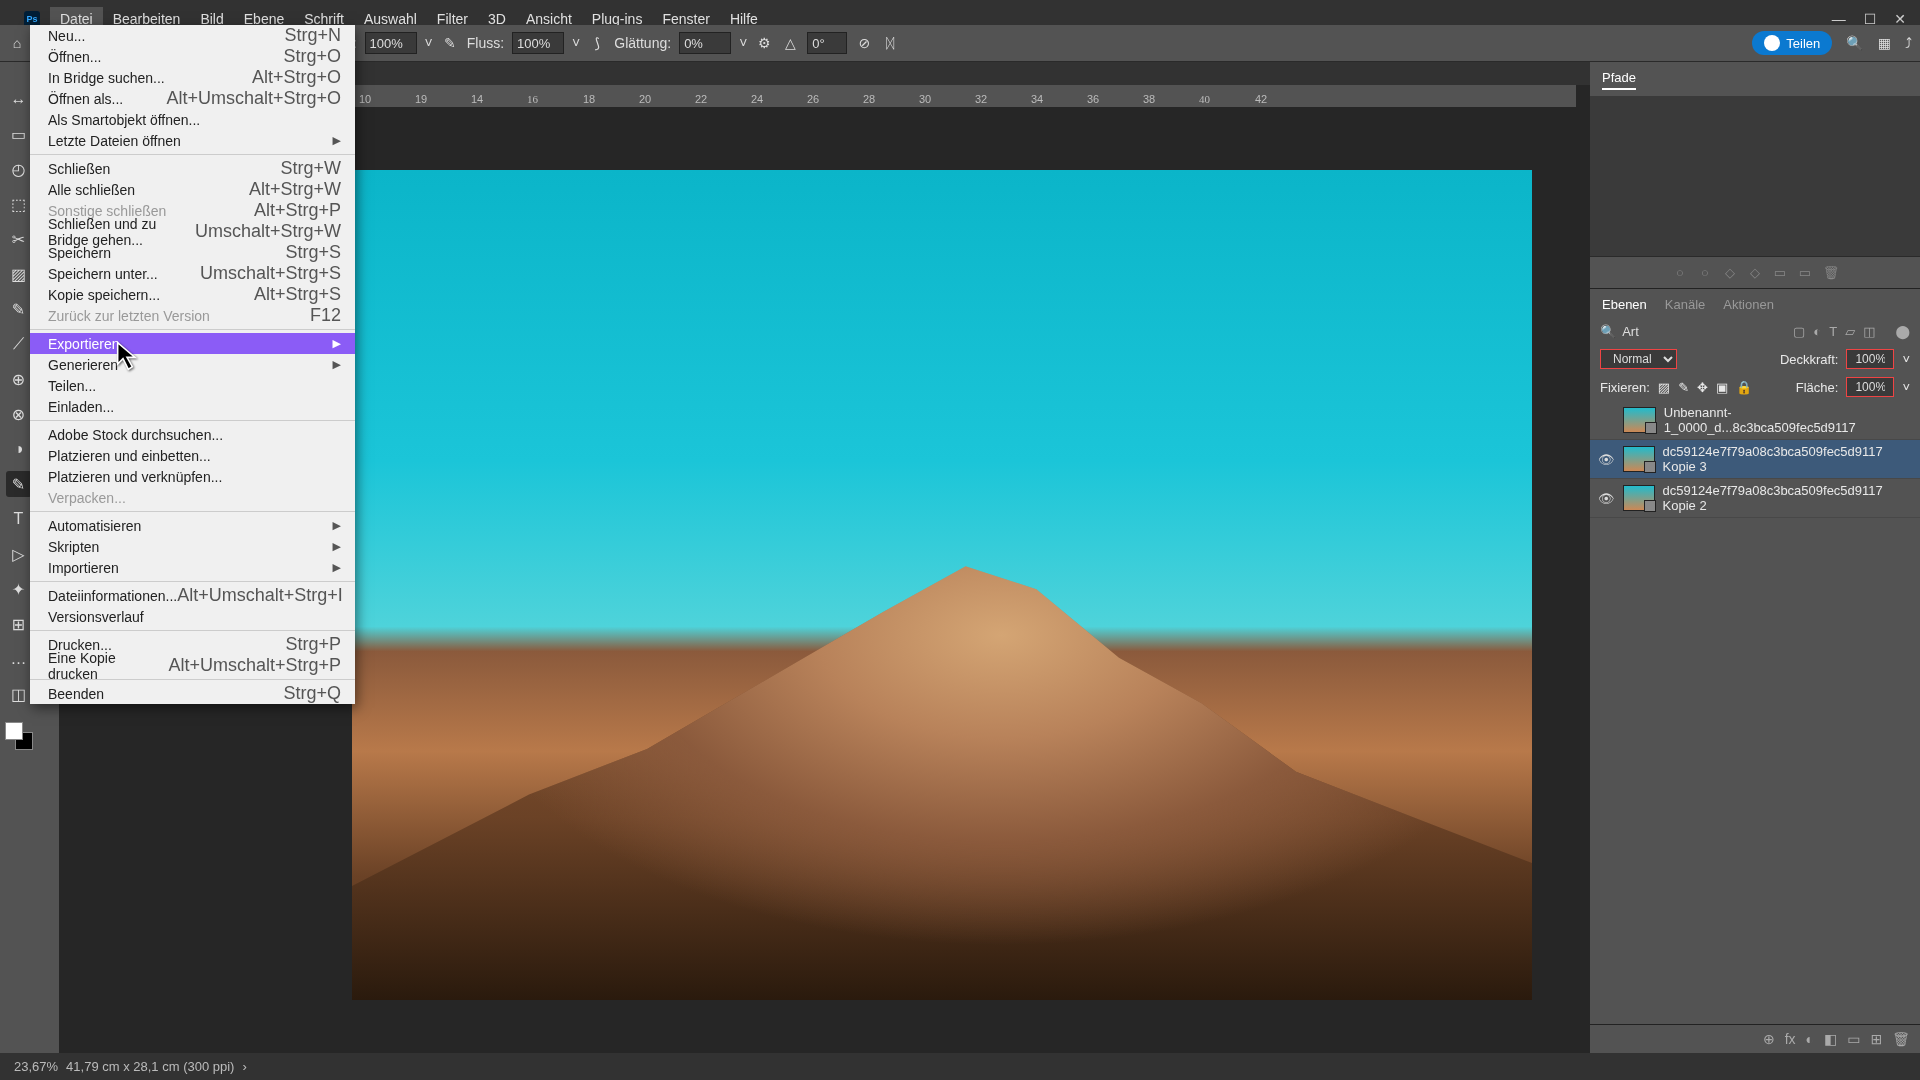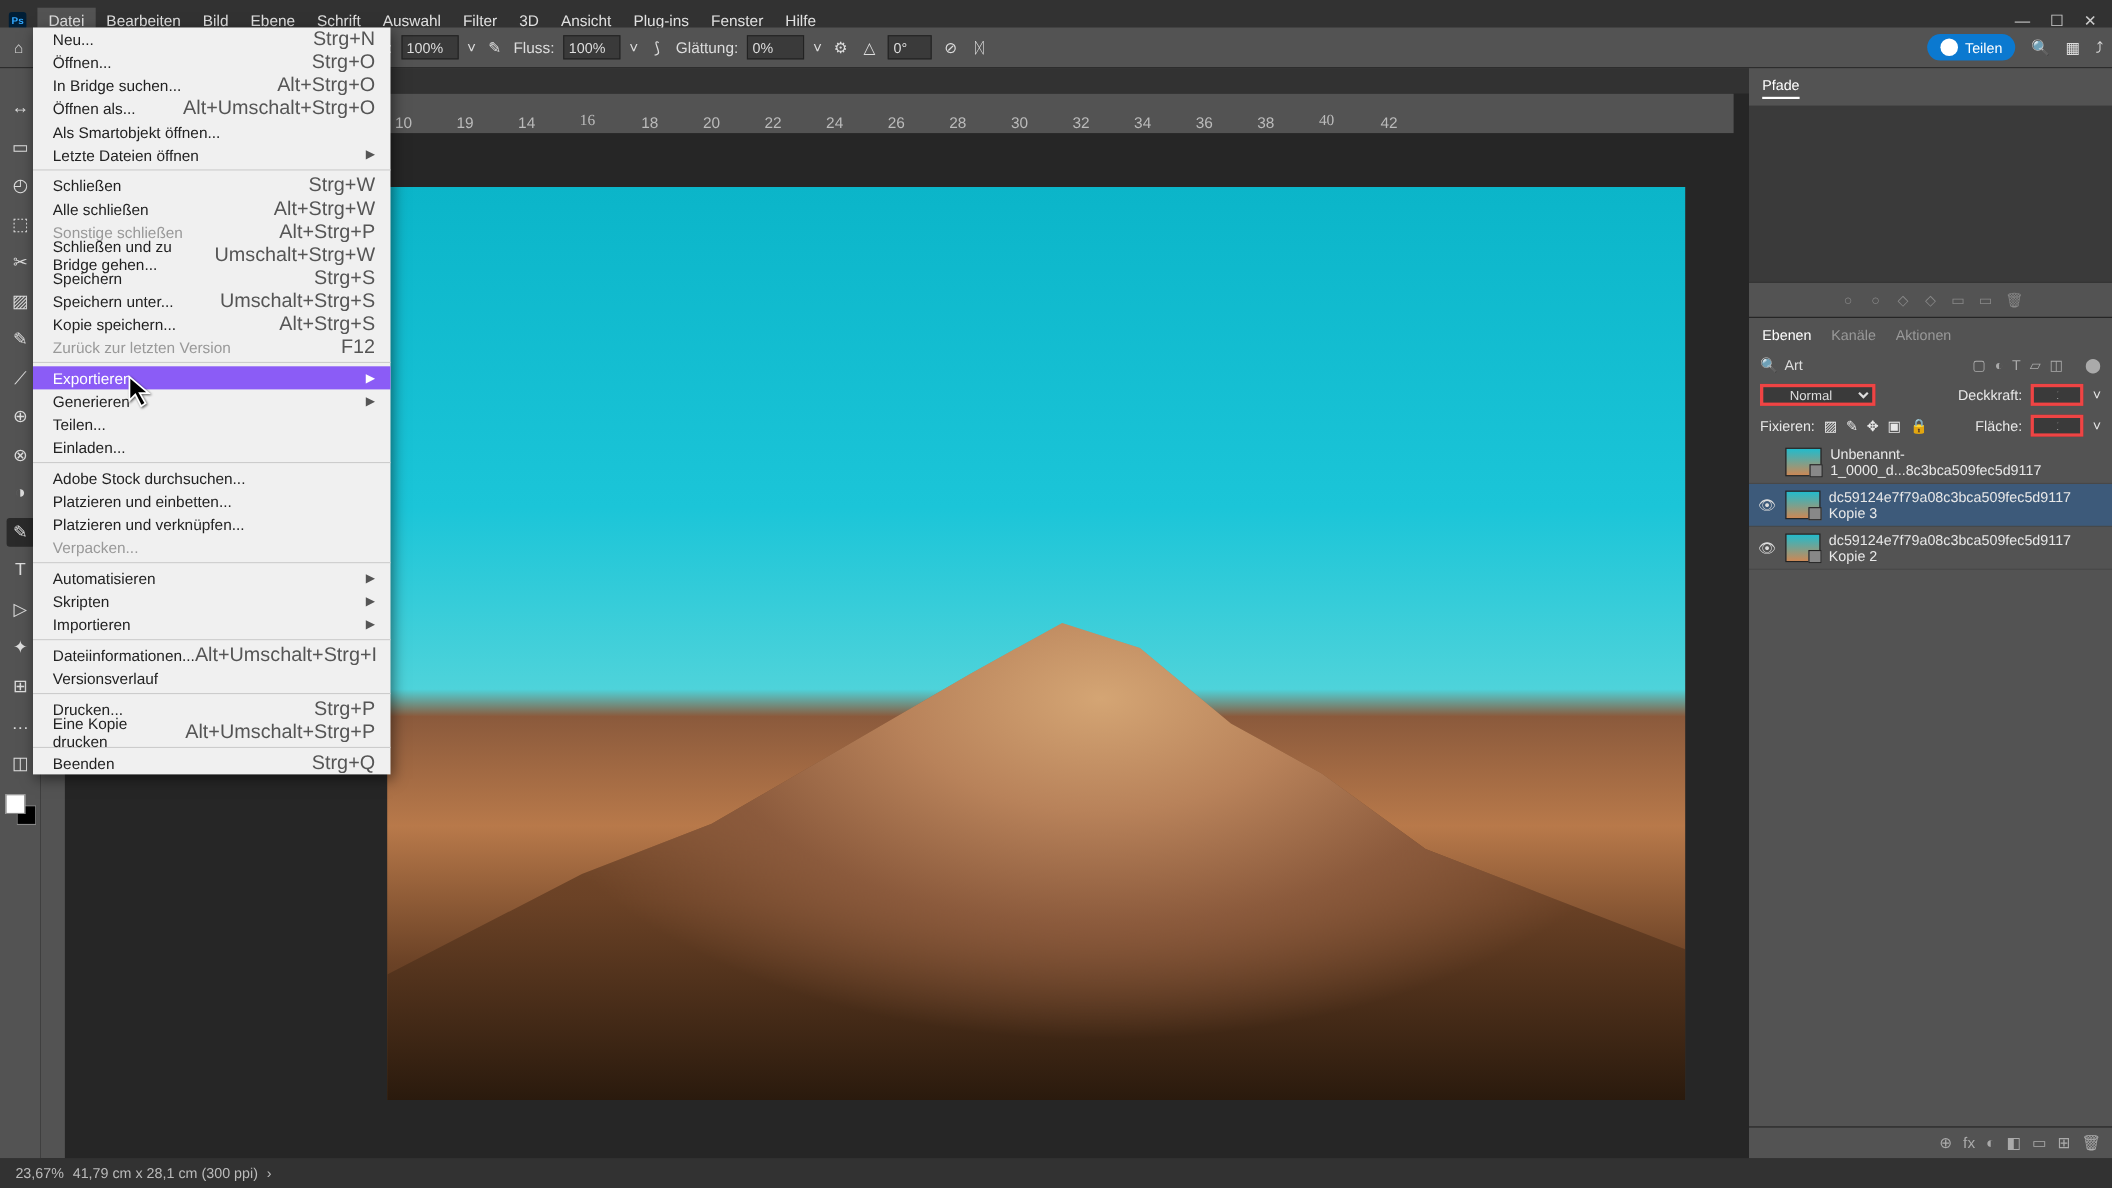--- a/index.html
+++ b/index.html
@@ -1,19 +1,19 @@
 <!DOCTYPE html>
 <html><head>
 <meta charset="utf-8">
 <style>
 * { margin:0; padding:0; box-sizing:border-box; font-family:Tahoma,Arial,sans-serif; user-select:none; }
 body { width:1920px; height:1080px; background:#323232; overflow:hidden; color:#e8e8e8; font-size:14px; position:relative; }
 
 
-.menubar { position:absolute; top:0; left:0; right:0; height:38px; background:#323232; display:flex; align-items:center; padding-left:8px; }
+.menubar { position:absolute; top:0; left:0; right:0; height:38px; background:#323232; display:flex; align-items:center; padding-left:24px; }
 .menubar .logo { width:16px; height:16px; background:#001e36; border-radius:3px; display:flex; align-items:center; justify-content:center; color:#31a8ff; font-size:9px; font-weight:bold; margin-right:10px; }
 .menubar .mitem { padding:4px 10px; font-size:14px; color:#e0e0e0; cursor:default; }
 .menubar .mitem.active { background:#535353; }
 .win-ctrl { margin-left:auto; display:flex; gap:18px; padding-right:14px; color:#ccc; }
 .win-ctrl span { font-size:14px; }
 
 
 .optbar { position:absolute; top:25px; left:0; right:0; height:37px; background:#535353; display:flex; align-items:center; padding:0 8px; gap:8px; font-size:14px; color:#ddd; border-bottom:1px solid #2a2a2a;}
 .optbar .ico { width:18px; height:18px; display:inline-flex; align-items:center; justify-content:center; font-size:14px; }
 .optbar .fld { background:#3a3a3a; border:1px solid #222; color:#ddd; height:22px; padding:0 4px; width:52px; font-size:13px;}
@@ -28,41 +28,41 @@
 
 .toolbar { position:absolute; top:62px; left:0; width:37px; bottom:27px; background:#535353; display:flex; flex-direction:column; align-items:center; padding-top:24px; gap:9px; }
 .tbtn { width:26px; height:26px; display:flex; align-items:center; justify-content:center; color:#ddd; font-size:16px; }
 .tbtn.sel { background:#2a2a2a; border-radius:3px; }
 .swatches { margin-top:6px; position:relative; width:28px; height:28px; }
 .swatches .fg { position:absolute; top:0; left:0; width:18px;height:18px;background:#fff; border:1px solid #888; }
 .swatches .bg { position:absolute; bottom:0; right:0; width:18px;height:18px;background:#000; border:1px solid #888; }
 
 
 .canvas-wrap { position:absolute; top:85px; left:37px; right:330px; bottom:27px; background:#262626; overflow:hidden; }
-.ruler-h { position:absolute; top:0; left:22px; right:14px; height:36px; background:#535353; color:#bbb; font-size:14px; display:flex; align-items:flex-end; }
+.ruler-h { position:absolute; top:0; left:22px; right:14px; height:22px; background:#535353; color:#bbb; font-size:11px; display:flex; align-items:flex-end; }
 .ruler-h span { position:absolute; bottom:2px; }
 .ruler-v { position:absolute; top:22px; left:0; width:22px; bottom:0; background:#535353; }
 .artboard { position:absolute; top:85px; left:315px; width:1180px; height:830px; background:linear-gradient(to bottom,#0bb5c9 0%,#1bc5d8 35%,#4ed3da 55%,#8b5a3c 58%,#b8794a 70%,#6b4226 85%,#3a2615 100%); }
 .mountain { position:absolute; bottom:0; left:0; right:0; height:55%; background:radial-gradient(ellipse at 55% 20%,#d4a574 0%,#b8825a 20%,#8b5a3c 40%,transparent 60%),linear-gradient(to bottom,transparent 0%,#6b4226 60%,#2a1a0d 100%); clip-path:polygon(0% 100%,0% 75%,15% 55%,25% 45%,35% 30%,45% 15%,52% 5%,58% 10%,65% 25%,72% 35%,80% 50%,90% 60%,100% 70%,100% 100%); }
 
 
 .rpanel { position:absolute; top:62px; right:0; width:330px; bottom:27px; background:#535353; display:flex; flex-direction:column; }
 .rpanel .tabset { padding:8px 12px 6px; font-size:13px; color:#999; display:flex; gap:18px; }
 .rpanel .tabset .on { color:#fff; border-bottom:2px solid #fff; padding-bottom:3px; }
 .pfa-body { flex:0 0 160px; background:#3a3a3a; }
 .shape-row { display:flex; gap:11px; justify-content:center; padding:8px 0; font-size:13px; color:#888; border-top:1px solid #2a2a2a;}
 .shape-row span { width:14px; text-align:center; }
 
 .ly-tabs { padding:8px 12px 6px; font-size:13px; color:#999; display:flex; gap:18px; border-top:1px solid #222;}
 .ly-tabs .on { color:#fff; }
 .ly-filter { display:flex; align-items:center; padding:6px 10px; gap:6px; font-size:13px;}
 .ly-filter input { background:transparent; border:none; color:#ddd; width:60px; font-size:13px; }
 .ly-filter .icons { margin-left:auto; display:flex; gap:8px; color:#aaa; font-size:13px;}
 .ly-row2 { display:flex; align-items:center; padding:4px 10px; gap:8px; font-size:13px;}
-.ly-row2 select, .ly-row2 input { background:#3a3a3a; border:3px solid #ef4444; color:#ddd; height:20px; font-size:12px; padding:0 20px;}
+.ly-row2 select, .ly-row2 input { background:#3a3a3a; border:1px solid #ef4444; color:#ddd; height:20px; font-size:12px; padding:0 8px;}
 .layer { display:flex; align-items:center; padding:4px 8px; font-size:13px; gap:8px; border-bottom:1px solid #484848;}
 .layer.sel { background:#3d5a7a; }
 .layer .vis { width:18px; text-align:center; color:#ddd; }
 .layer .thumb { width:34px; height:26px; background:linear-gradient(#2bc,#c85); border:1px solid #222; position:relative;}
 .layer .thumb::after{content:'';position:absolute;right:-2px;bottom:-2px;width:10px;height:10px;background:#888;border:1px solid #222;}
 .ly-foot { margin-top:auto; display:flex; gap:10px; justify-content:flex-end; padding:6px 10px; color:#aaa; font-size:14px; border-top:1px solid #222;}
 
 
 .status { position:absolute; bottom:0; left:0; right:0; height:27px; background:#323232; display:flex; align-items:center; padding:0 14px; gap:8px; font-size:13px; color:#bbb; }
 

